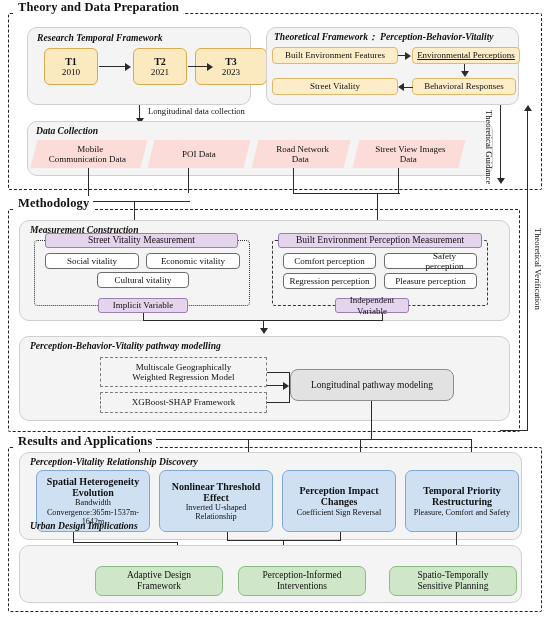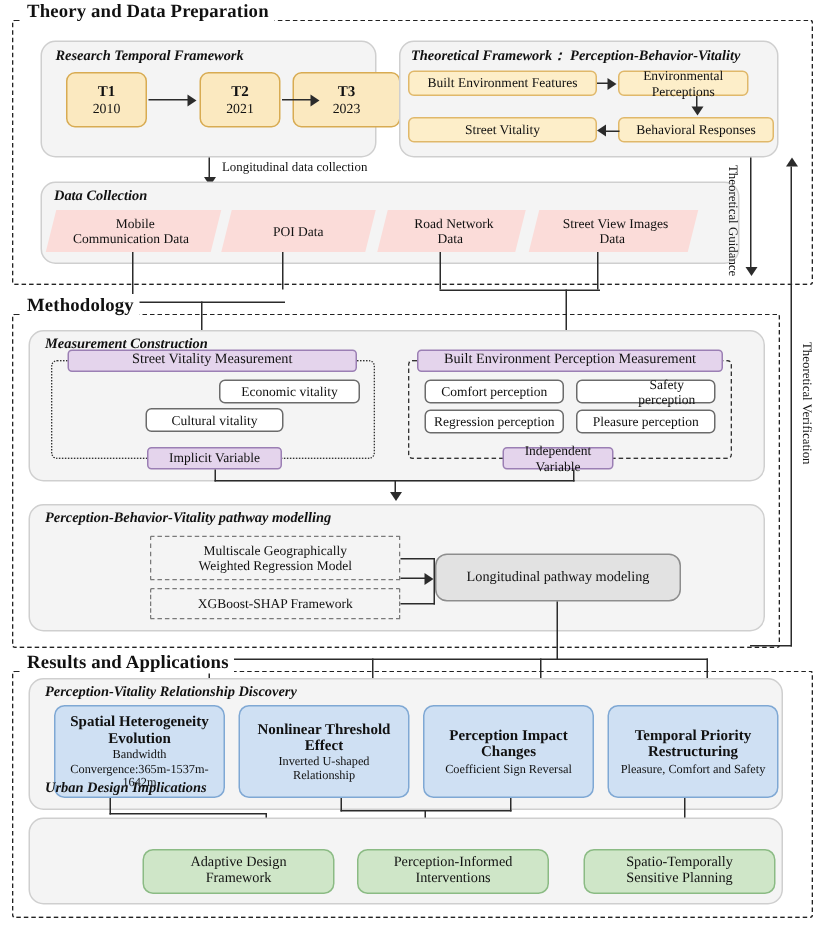--- a/index.html
+++ b/index.html
@@ -93,21 +93,21 @@
 
   <div class="ln lnh abs" style="left:188px;top:66px;width:0px;"></div>
   <div class="ln lnh abs" style="left:188px;top:66px;width:0px;"></div>
 
   <div class="abs panel" style="left:266px;top:27px;width:253px;height:78px;"></div>
   <div class="panel-title" style="left:274px;top:31px;">Theoretical Framework： Perception-Behavior-Vitality</div>
 
   <div class="abs node nd-yellow2" style="left:272px;top:47px;width:126px;height:17px;">
      <div class="t-9">Built Environment Features</div>
   </div>
-  <div class="abs node nd-yellow2" style="left:412px;top:47px;width:87px;height:17px;">
+  <div class="abs node nd-yellow2" style="left:412px;top:47px;width:108px;height:17px;text-decoration:underline;">
      <div class="t-9">Environmental Perceptions</div>
   </div>
   <div class="abs node nd-yellow2" style="left:272px;top:78px;width:126px;height:17px;">
      <div class="t-9">Street Vitality</div>
   </div>
   <div class="abs node nd-yellow2" style="left:412px;top:78px;width:104px;height:17px;">
      <div class="t-9">Behavioral Responses</div>
   </div>
 
   <div class="ln lnh abs" style="left:398px;top:55px;width:9px;"></div>
@@ -156,20 +156,23 @@
   <div class="abs section" style="left:8px;top:209px;width:512px;height:223px;"></div>
   <div class="section-title" style="left:14px;top:196px;">Methodology</div>
 
   <div class="abs panel" style="left:19px;top:220px;width:491px;height:101px;"></div>
   <div class="panel-title" style="left:30px;top:224px;">Measurement Construction</div>
 
   <div class="abs dotframe" style="left:34px;top:240px;width:216px;height:66px;"></div>
   <div class="abs node nd-purple" style="left:45px;top:233px;width:193px;height:15px;">
      <div class="t-95">Street Vitality Measurement</div>
   </div>
+  <div class="abs node nd-white" style="left:45px;top:253px;width:94px;height:16px;">
+     <div class="t-9">Social vitality</div>
+  </div>
   <div class="abs node nd-white" style="left:146px;top:253px;width:94px;height:16px;">
      <div class="t-9">Economic vitality</div>
   </div>
   <div class="abs node nd-white" style="left:97px;top:272px;width:92px;height:16px;">
      <div class="t-9">Cultural vitality</div>
   </div>
   <div class="abs node nd-purple" style="left:98px;top:298px;width:90px;height:15px;">
      <div class="t-9">Implicit Variable</div>
   </div>
 

